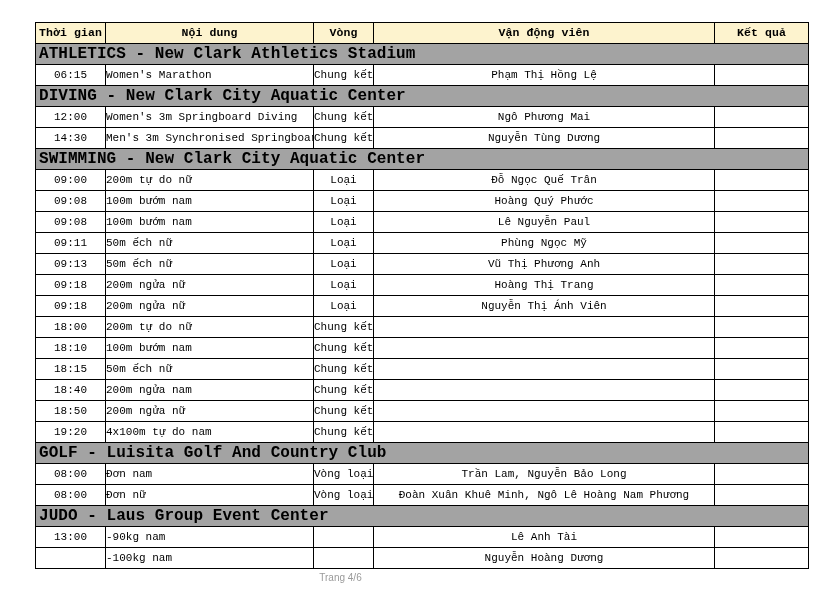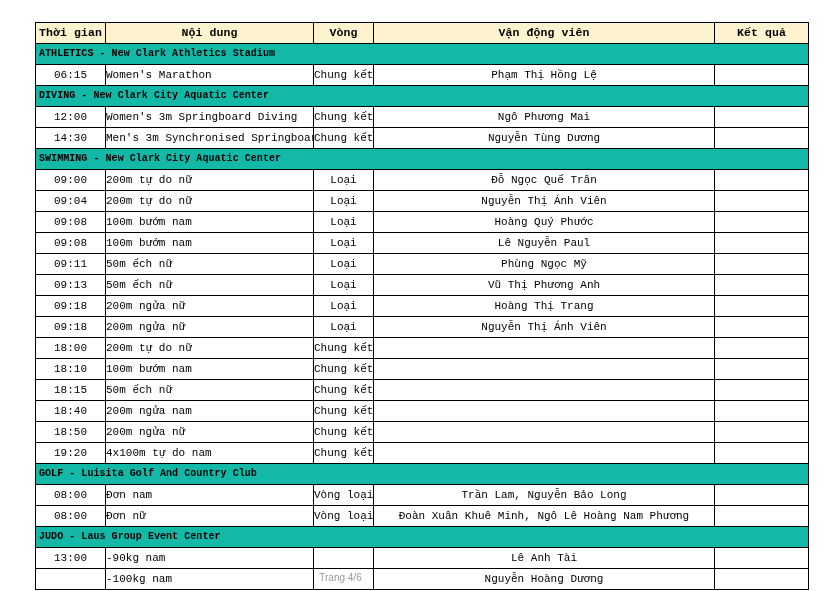--- a/index.html
+++ b/index.html
@@ -47,23 +47,23 @@
   thead th {
     background: #FDF3CE;
     font-weight: bold;
     text-align: center;
     font-size: 11.5px;
     letter-spacing: 0.1px;
   }
 
   tr.section-row td {
     font-weight: bold;
-    font-size: 10px;
+    font-size: 16px;
     padding-left: 3px;
-    background: #14b8a6;
+    background: #a3a3a3;
     letter-spacing: 0.05px;
   }
 
   td.time {
     text-align: center;
   }
   td.event {
     text-align: left;
     padding-left: 5px;
   }
@@ -143,27 +143,20 @@
           <td colspan="5">SWIMMING - New Clark City Aquatic Center</td>
         </tr>
         <tr class="event-row">
           <td class="time">09:00</td>
           <td class="event">200m tự do nữ</td>
           <td class="round">Loại</td>
           <td class="athlete">Đỗ Ngọc Quế Trân</td>
           <td class="result"></td>
         </tr>
         <tr class="event-row">
-          <td class="time">09:04</td>
-          <td class="event">200m tự do nữ</td>
-          <td class="round">Loại</td>
-          <td class="athlete">Nguyễn Thị Ánh Viên</td>
-          <td class="result"></td>
-        </tr>
-        <tr class="event-row">
           <td class="time">09:08</td>
           <td class="event">100m bướm nam</td>
           <td class="round">Loại</td>
           <td class="athlete">Hoàng Quý Phước</td>
           <td class="result"></td>
         </tr>
         <tr class="event-row">
           <td class="time">09:08</td>
           <td class="event">100m bướm nam</td>
           <td class="round">Loại</td>

